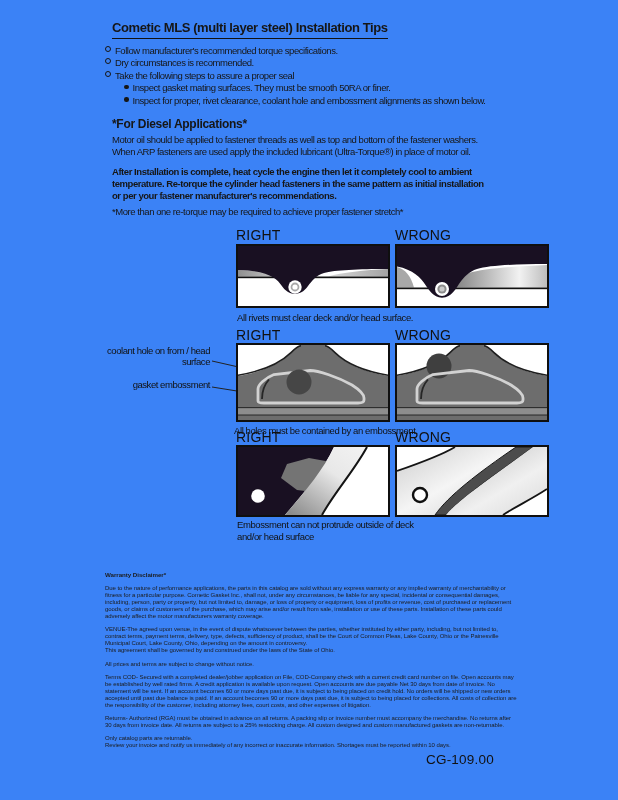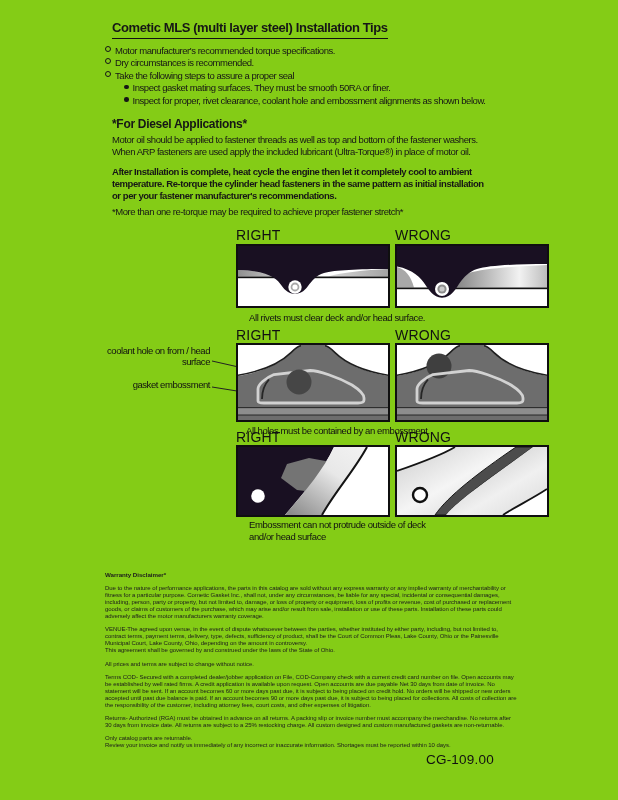--- a/index.html
+++ b/index.html
@@ -1,17 +1,17 @@
 <!DOCTYPE html>
 <html><head>
 <meta charset="utf-8">
 <style>
   html,body{margin:0;padding:0;background:#e9e9e9;}
   #page{
-    position:relative;width:618px;height:800px;background:#84cc16;
+    position:relative;width:618px;height:800px;background:#3b82f6;
     font-family:"Liberation Sans",sans-serif;color:#161616;overflow:hidden;
     margin:0 auto;
   }
   .abs{position:absolute;}
   
   #title{
     left:112px;top:20px;font-size:13px;font-weight:bold;letter-spacing:-0.4px;
     border-bottom:1.6px solid #111;padding-bottom:3px;
   }
   
@@ -22,21 +22,21 @@
   .glyph.fill{width:4.5px;height:4.5px;background:#161616;border-radius:50%;}
   .bullet.lvl2{margin-left:19px;}
   
   #diesel-heading{left:112px;top:117px;font-size:12px;font-weight:bold;letter-spacing:-0.3px;}
   .body-p{left:112px;font-size:9.5px;letter-spacing:-0.45px;line-height:12.2px;white-space:pre-line;width:480px;}
   #diesel-p1{top:134px;}
   #diesel-p2{top:166px;font-weight:bold;}
   #diesel-note{top:206px;}
   
   .rw-label{width:154px;font-size:14px;letter-spacing:0.2px;color:#111;}
-  .cap{font-size:9.5px;letter-spacing:-0.4px;line-height:11.5px;white-space:pre-line;color:#111;margin-left:12px;}
+  .cap{font-size:9.5px;letter-spacing:-0.4px;line-height:11.5px;white-space:pre-line;color:#111;}
   .dbox{width:150px;height:0;border:2px solid #0f0f0f;background:#fff;}
   .dbox svg{display:block;}
   .dbox.h1{height:60px;}
   .dbox.h2{height:75px;}
   .dbox.h3{height:68px;}
   
   .side-label{font-size:9.5px;letter-spacing:-0.45px;line-height:11px;text-align:right;width:110px;color:#111;}
   
   #legal{left:105px;top:572px;width:413px;font-size:6px;letter-spacing:-0.05px;line-height:6.9px;color:#1c1c1c;}
   #legal .lp{margin:0 0 6.5px 0;white-space:pre-line;}
@@ -47,21 +47,21 @@
 </head>
 <body>
 
 <div id="page">
 
   <div id="title" class="abs">Cometic MLS (multi layer steel) Installation Tips</div>
 
   <div id="tips" class="abs">
     <div class="bullet lvl1">
         <span class="glyph open"></span>
-        <span>Motor manufacturer's recommended torque specifications.</span>
+        <span>Follow manufacturer's recommended torque specifications.</span>
       </div>
     <div class="bullet lvl1">
         <span class="glyph open"></span>
         <span>Dry circumstances is recommended.</span>
       </div>
     <div class="bullet lvl1">
         <span class="glyph open"></span>
         <span>Take the following steps to assure a proper seal</span>
       </div>
     <div class="bullet lvl2">

